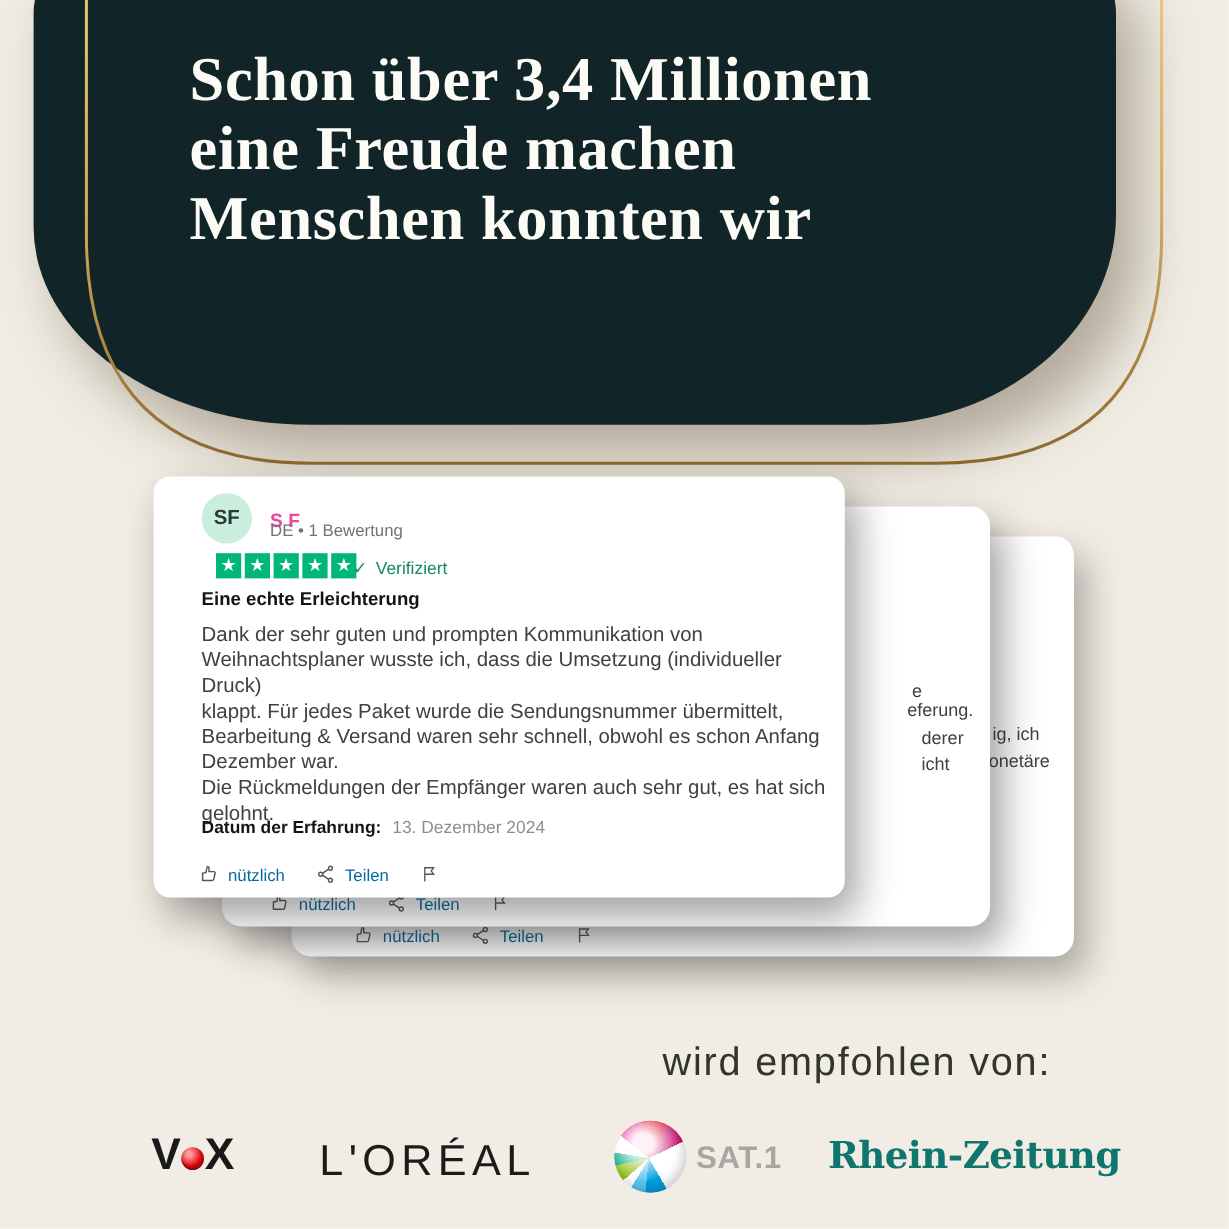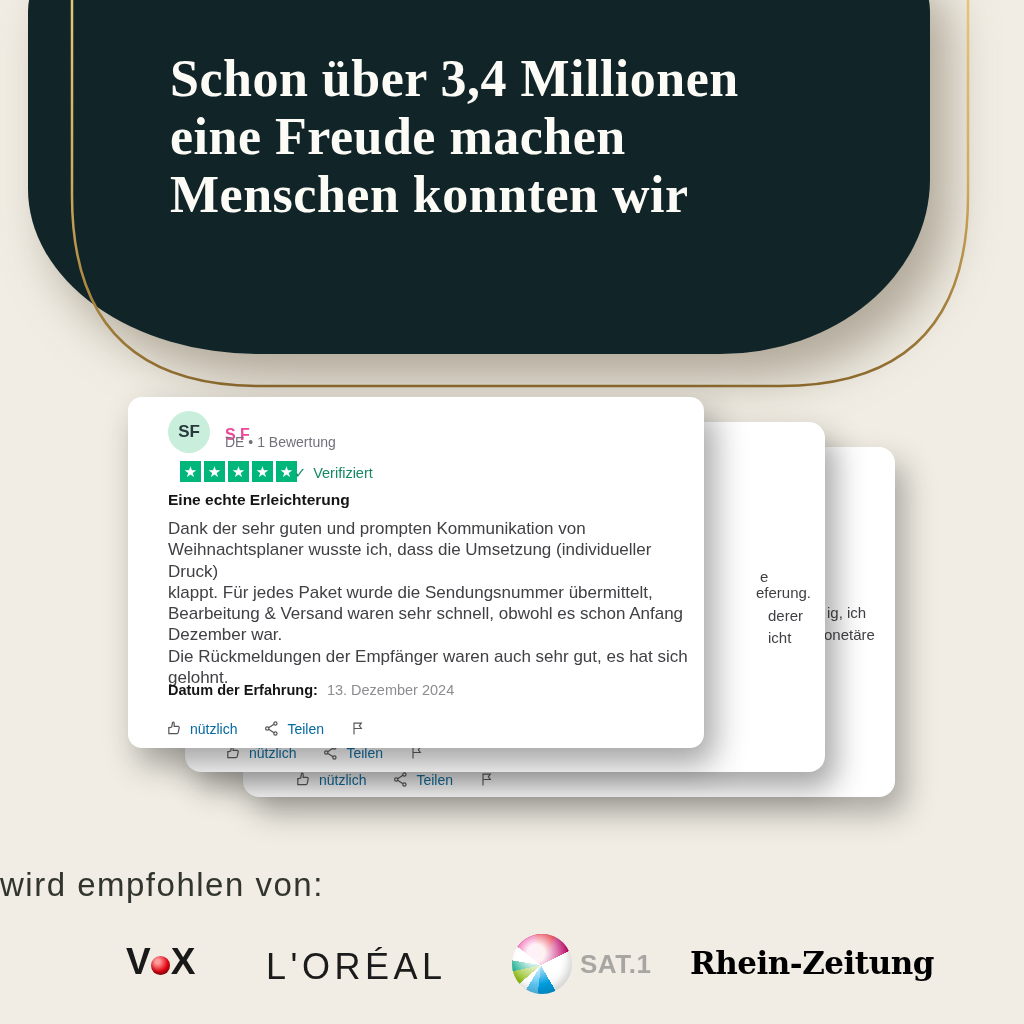--- a/index.html
+++ b/index.html
@@ -10,21 +10,21 @@
   }
   
   .hero{
     position:absolute; left:28px; top:-44px; width:902px; height:398px;
     background:#112528;
     border-radius:55px 55px 210px 230px / 55px 55px 175px 165px;
     box-shadow:20px 26px 46px rgba(115,104,82,.5);
     z-index:1;
   }
   .hero h1{
-    position:absolute; left:130px; top:82px; margin:12px;
+    position:absolute; left:130px; top:82px; margin:0;
     font-family:"Liberation Serif", serif; font-weight:700;
     font-size:52px; line-height:58px; letter-spacing:.5px;
     color:#fcfbf6;
   }
   
   .gold-svg{position:absolute; left:0; top:0; width:1024px; height:1024px; z-index:2; pointer-events:none;}
   
   .card{position:absolute; background:#ffffff; border-radius:16px;}
   .card-back2{left:243px; top:447px; width:652px; height:350px; box-shadow:10px 16px 30px rgba(35,35,35,.35); z-index:3;}
   .card-back1{left:185px; top:422px; width:640px; height:350px; box-shadow:10px 16px 30px rgba(35,35,35,.42); z-index:4;}
@@ -51,42 +51,42 @@
   .card-footer{display:flex; align-items:flex-end; gap:26px; color:#0369a1; font-size:14px;}
   .card-footer *{position:static;}
   .cf-front{left:38px; top:323px;}
   .cf-mid{left:40px; top:322px;}
   .cf-back{left:52px; top:324px;}
   .f-item{display:flex; align-items:center; gap:7px; cursor:pointer;}
   .f-item svg, .flag-btn svg{display:block;}
   .frag{font-size:15px; color:#3f3f44; white-space:nowrap;}
   
   .recommended{
-    position:absolute; left:0; top:866px; width:876px; text-align:left;
+    position:absolute; left:0; top:866px; width:876px; text-align:right;
     font-size:33px; letter-spacing:1.5px; color:#31352e; font-weight:400; z-index:6;
   }
   .brand{position:absolute; z-index:6; display:flex; align-items:center;}
   .vox{left:126px; top:941px; gap:2px;}
   .vox-letter{font-weight:900; font-size:37px; color:#191919; letter-spacing:-1px;}
   .vox-dot{width:19px; height:19px; border-radius:50%; margin:6px -1px 0 -1px;
     background:radial-gradient(circle at 35% 30%, #ff9a9a 0 12%, #e30613 55%, #8f0208 100%);
     box-shadow:inset 0 -2px 3px rgba(0,0,0,.35);}
   .loreal{left:266px; top:946px; font-size:36px; letter-spacing:4.5px; color:#1b1b1b; font-weight:500;}
   .sat1{left:512px; top:934px; gap:8px;}
   .sat1-ball{width:60px; height:60px; border-radius:50%; position:relative; overflow:hidden;
     background:conic-gradient(from 150deg at 48% 52%,
       #009ee0 0 10%, #5bc5f2 10% 17%, #ffffff 17% 22%, #94c11f 22% 30%,
       #00a987 30% 36%, #ffffff 36% 44%, #e6007e 44% 55%, #e2001a 55% 66%,
       #c50e6e 66% 76%, #ffffff 76% 100%);
     box-shadow:inset -3px -4px 8px rgba(0,0,0,.18);}
   .sat1-ball::after{content:""; position:absolute; inset:0; border-radius:50%;
     background:radial-gradient(circle at 40% 32%, rgba(255,255,255,.95) 0 16%, rgba(255,255,255,0) 58%);}
   .sat1-text{font-size:26px; font-weight:bold; color:#a8a6a3; letter-spacing:.5px;}
   .rhein{left:690px; top:945px; font-family:"DejaVu Serif", serif; font-weight:bold;
-    font-size:31px; color:#000000; letter-spacing:-.5px;}
+    font-size:31px; color:#0f766e; letter-spacing:-.5px;}
 </style>
 </head>
 <body>
 
 <div class="canvas">
 
   <div class="hero">
     <h1>
       <div>Schon über 3,4 Millionen</div>
       <div>eine Freude machen</div>

